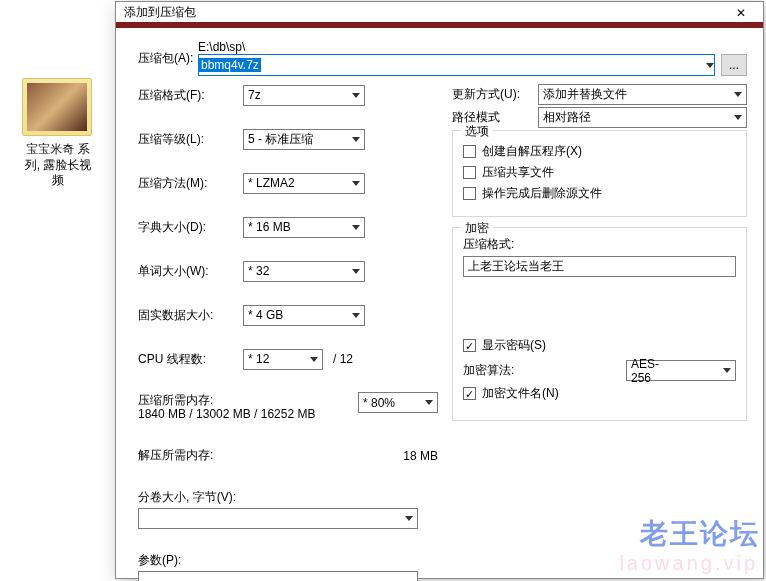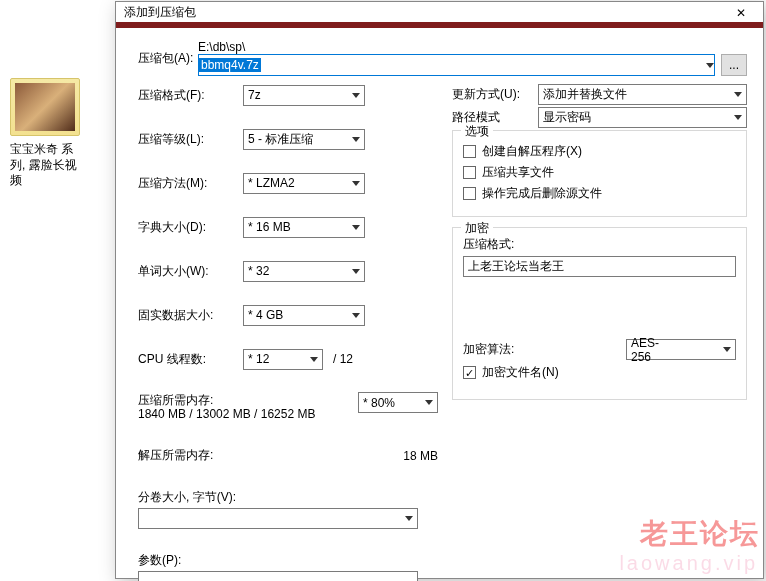--- a/index.html
+++ b/index.html
@@ -1,18 +1,18 @@
 <!DOCTYPE html>
 <html><head>
 <meta charset="utf-8">
 <style>
 * { box-sizing: border-box; margin: 0; padding: 0; font-family: "Microsoft YaHei", "Segoe UI", sans-serif; font-size: 12px; }
 body { background: #fff; width: 766px; height: 581px; position: relative; overflow: hidden; }
 .desktop-bg { position: absolute; left: 0; top: 0; width: 115px; height: 581px; background: #fff; }
-.folder-icon { position: absolute; left: 10px; top: 78px; width: 72px; height: 100px; text-align: left; }
+.folder-icon { position: absolute; left: 22px; top: 78px; width: 72px; height: 100px; text-align: center; }
 .folder-thumb { width: 70px; height: 58px; background: linear-gradient(#f5e9a5,#f3e190); border: 1px solid #d6c46a; border-radius: 2px; position: relative; overflow: hidden; }
 .folder-thumb::after { content:""; position:absolute; left:4px; top:4px; right:4px; bottom:4px; background:linear-gradient(135deg,#8c5a3a 0%,#d9b07a 50%,#502c1a 100%); }
 .folder-label { margin-top: 6px; color: #000; line-height: 1.3; }
 .dialog { position: absolute; left: 115px; top: 1px; width: 649px; height: 578px; background: #fff; border: 1px solid #888; box-shadow: 4px 4px 18px rgba(0,0,0,.25); }
 .titlebar { height: 26px; background: #fff; border-bottom: 6px solid #7f1d1d; display: flex; align-items: center; padding: 0 0 0 8px; }
 .titlebar .title { flex: 1; color: #000; }
 .titlebar .close { width: 44px; height: 26px; text-align:center; line-height:26px; cursor:pointer; font-size:14px; }
 .content { padding: 12px 16px 10px 22px; }
 .row { display: flex; align-items: center; margin-bottom: 22px; min-height: 22px; }
 .label { width: 105px; color: #000; }
@@ -36,21 +36,21 @@
 .chk-row { display:flex; align-items:center; margin:4px 0; }
 .chk { width:13px; height:13px; border:1px solid #666; margin-right:6px; display:inline-flex; align-items:center; justify-content:center; font-size:10px; line-height:10px; }
 .chk.checked::after { content:"✓"; color:#000; font-size:11px; }
 .btn { height:23px; min-width:84px; border:1px solid #adadad; background:#e1e1e1; cursor:pointer; padding:0 12px; }
 .btn.primary { border:2px solid #0078d7; height:24px; }
 .button-row { display:flex; justify-content:flex-end; gap:10px; padding-top:8px; border-top:none; }
 .opt-btn-row { margin: 6px 0 10px 20px; }
 .right-row { display:flex; align-items:center; margin-bottom:2px; }
 .right-label { width: 86px; }
 .right-select { flex:1; }
-.watermark { position:absolute; right:6px; bottom:28px; font-size:28px; color:#ef4444; opacity:.55; font-weight:bold; letter-spacing:2px; pointer-events:none; user-select:none; }
+.watermark { position:absolute; right:6px; bottom:28px; font-size:28px; color:#1d4ed8; opacity:.55; font-weight:bold; letter-spacing:2px; pointer-events:none; user-select:none; }
 .watermark2 { position:absolute; right:8px; bottom:6px; font-size:20px; color:#f7b8cf; opacity:.5; pointer-events:none; letter-spacing:3px; }
 .slash12 { margin-left:10px;text-align:center; }
 .empty-combo { width: 280px; }
 </style>
 </head>
 <body>
 
 <div class="desktop-bg">
   <div class="folder-icon">
     <div class="folder-thumb"></div>
@@ -166,21 +166,21 @@
         <div class="right-row">
           <div class="right-label">更新方式(U):</div>
           <div class="select right-select">
               <span>添加并替换文件</span>
               <span class="caret"></span>
             </div>
         </div>
         <div class="right-row">
           <div class="right-label">路径模式</div>
           <div class="select right-select">
-              <span>显示密码</span>
+              <span>相对路径</span>
               <span class="caret"></span>
             </div>
         </div>
 
         <div class="fieldset">
           <div class="fieldset-legend">选项</div>
           <div class="chk-row">
             <span class="chk"></span>
             <span>创建自解压程序(X)</span>
           </div>
@@ -192,20 +192,24 @@
             <span class="chk"></span>
             <span>操作完成后删除源文件</span>
           </div>
         </div>
 
         <div class="fieldset" style="padding-bottom:14px;">
           <div class="fieldset-legend">加密</div>
           <div style="margin-bottom:3px;">压缩格式:</div>
           <input class="plain-input" value="上老王论坛当老王" style="">
           <div style="height:56px;"></div>
+          <div class="chk-row">
+            <span class="chk checked"></span>
+            <span>显示密码(S)</span>
+          </div>
           <div class="right-row" style="margin-top:6px;">
             <div class="right-label">加密算法:</div>
             <div class="select" style="width:110px;margin-left:auto;gap:42px;">
                 <span>AES-256</span>
                 <span class="caret"></span>
               </div>
           </div>
           <div class="chk-row">
             <span class="chk checked"></span>
             <span>加密文件名(N)</span>

